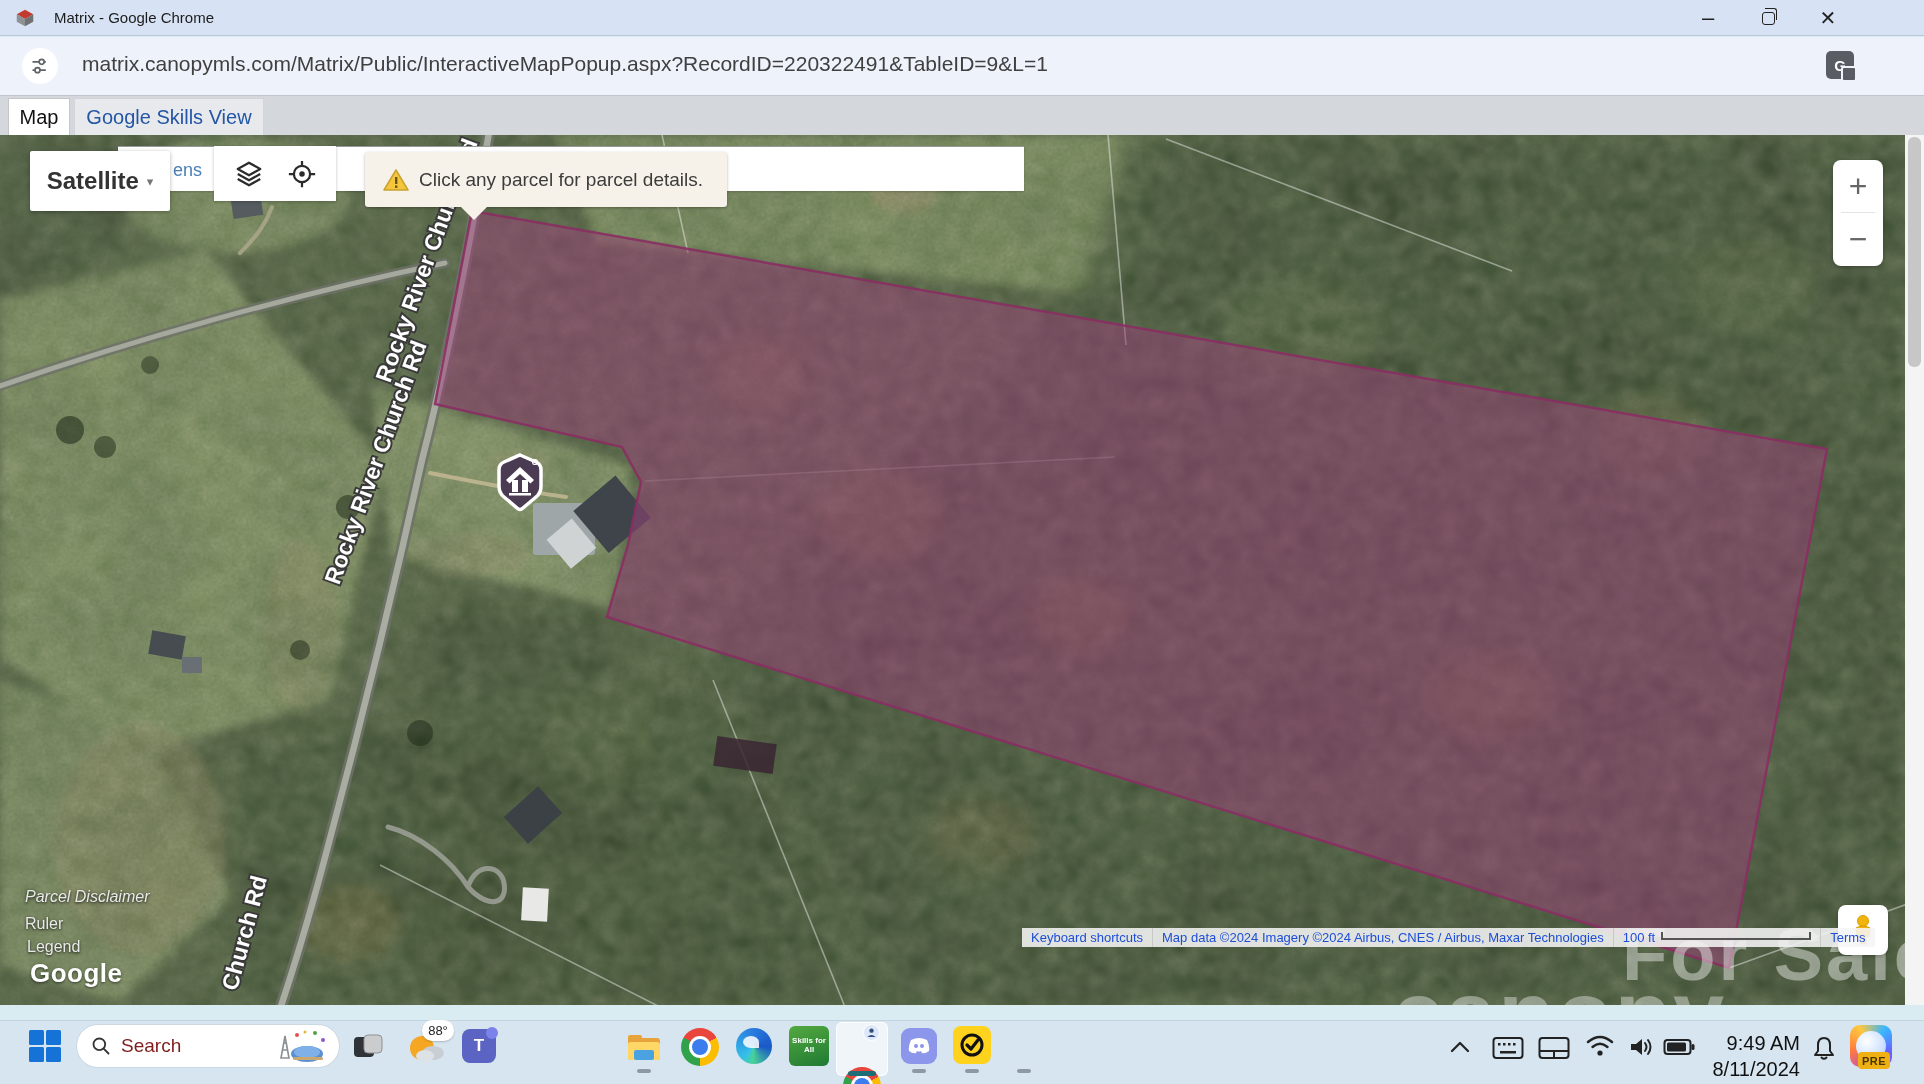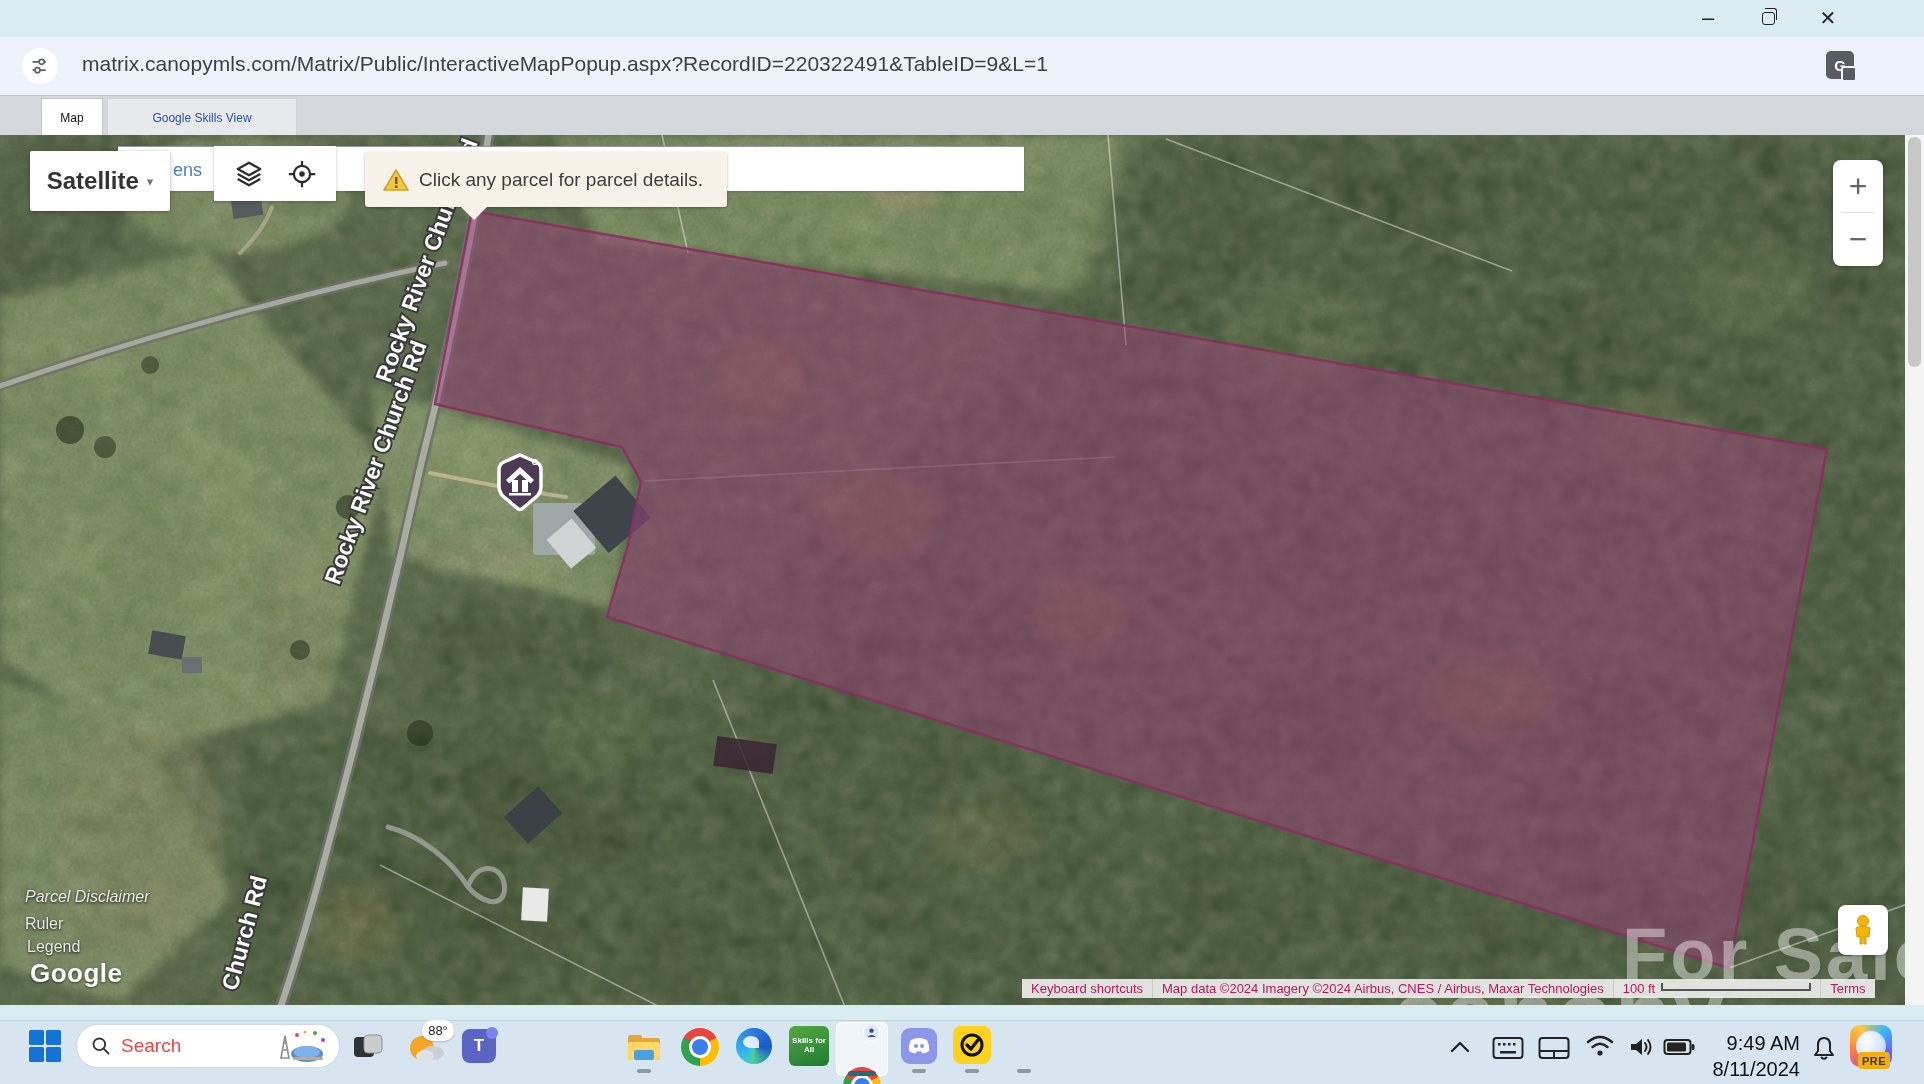--- a/index.html
+++ b/index.html
@@ -14,21 +14,21 @@
   #win-min{left:1686px;top:3px;font-size:22px;}
   #win-restore-box{width:13px;height:13px;border:1.6px solid #222;border-radius:3px;position:relative;background:transparent;}
   #win-restore-box:before{content:'';position:absolute;left:2px;top:-5px;width:11px;height:11px;border:1.6px solid #222;border-left:none;border-bottom:none;border-radius:0 3px 0 0;}
   #win-close{left:1806px;top:3px;font-size:20px;}
   #urlrow{left:0;top:37px;width:1924px;height:58px;background:#eef2fb;display:flex;align-items:center;}
   #tune-circle{left:22px;top:48px;width:36px;height:36px;background:#fff;border-radius:50%;display:flex;align-items:center;justify-content:center;}
   #url-text{left:82px;top:52px;font-size:21px;color:#404040;white-space:nowrap;}
   #translate-ic{left:1826px;top:51px;width:28px;height:28px;background:#595d63;border-radius:5px;color:#fff;font-size:15px;font-weight:700;display:flex;align-items:center;justify-content:center;}
   #translate-ic:after{content:'';position:absolute;right:-3px;bottom:-3px;width:12px;height:12px;background:#595d63;border:2px solid #eef2fb;border-radius:3px;}
   #tabstrip{left:0;top:95px;width:1924px;height:40px;background:#d4d7dc;border-top:1px solid #c2c5cb;}
-  .tab{position:absolute;top:2px;height:38px;display:flex;align-items:center;justify-content:center;font-size:12px;margin-left:33px;}
+  .tab{position:absolute;top:2px;height:38px;display:flex;align-items:center;justify-content:center;font-size:20px;}
   #tab-map{left:8px;width:62px;background:#fff;border:1px solid #c6c6c6;border-bottom:none;color:#111;}
   #tab-gsv{left:74px;width:190px;background:#e7e9ed;border:1px solid #d2d4d8;border-bottom:none;color:#2456a4;}
 
   
   #maparea{left:0;top:135px;width:1905px;height:870px;overflow:hidden;background:#4b573c;}
   #scrollbar{left:1905px;top:135px;width:19px;height:870px;background:#f4f4f4;}
   #scrollthumb{left:1908px;top:137px;width:13px;height:230px;background:#c7c7c7;border-radius:6px;}
   #ctrl-strip{left:118px;top:146px;width:906px;height:45px;background:#fff;border-top:1px solid #999;box-shadow:0 1px 2px rgba(0,0,0,.2);}
   #ens-link{left:173px;top:160px;font-size:18px;color:#4b7fb5;}
   #icons-panel{left:214px;top:146px;width:122px;height:55px;background:#fff;box-shadow:0 1px 3px rgba(0,0,0,.25);display:flex;align-items:center;justify-content:space-around;padding:0 8px;}
@@ -40,33 +40,33 @@
   #notice-text{font-size:19px;color:#3c3c3c;}
   #zoomctl{left:1833px;top:160px;width:50px;height:106px;background:#fff;border-radius:8px;box-shadow:0 1px 4px rgba(0,0,0,.3);display:flex;flex-direction:column;align-items:center;}
   .zoombtn{width:50px;height:52px;display:flex;align-items:center;justify-content:center;font-size:32px;color:#666;}
   #zoomdiv{width:34px;height:1px;background:#e3e3e3;}
   #pegman-box{left:1838px;top:905px;width:50px;height:50px;background:#fff;border-radius:8px;box-shadow:0 1px 4px rgba(0,0,0,.3);display:flex;align-items:center;justify-content:center;}
   .maplink{color:#e9e9e9;font-size:16px;text-shadow:0 1px 3px rgba(0,0,0,.9);}
   #link-disclaimer{left:25px;top:888px;font-style:italic;}
   #link-ruler{left:25px;top:915px;}
   #link-legend{left:27px;top:938px;}
   #google-logo{left:30px;top:958px;color:#fff;font-size:26px;font-weight:700;letter-spacing:.5px;text-shadow:0 1px 3px rgba(0,0,0,.6);}
-  #attrib{left:1022px;top:979px;height:19px;background:rgba(245,245,245,.88);display:flex;align-items:center;font-size:13px;color:#be185d;}
+  #attrib{left:1022px;top:928px;height:19px;background:rgba(245,245,245,.88);display:flex;align-items:center;font-size:13px;color:#1d4ed8;}
   .attrib-seg{padding:0 9px;white-space:nowrap;border-left:1px solid #c9c9c9;height:19px;display:flex;align-items:center;gap:6px;}
   .attrib-seg:first-child{border-left:none;}
   #scalebar{width:150px;height:8px;border-left:2px solid #555;border-right:2px solid #555;border-bottom:2px solid #555;margin-top:-4px;}
   #wm-canopy{left:1392px;top:962px;font-size:92px;font-weight:700;color:rgba(255,255,255,.38);letter-spacing:2px;}
   #wm-mls{left:1400px;top:1046px;font-size:26px;font-weight:700;color:rgba(255,255,255,.32);letter-spacing:6px;}
 
   
   #gapstrip{left:0;top:1005px;width:1924px;height:15px;background:#d8ecf2;}
   #taskbar{left:0;top:1020px;width:1924px;height:64px;background:#d6e5ef;border-top:1px solid #c3d4e0;}
   .tb-dash{position:absolute;width:14px;height:4px;border-radius:2px;background:#8d9aa3;}
   #search-pill{left:76px;top:1024px;width:264px;height:44px;background:#fff;border:1px solid #ccd8e2;border-radius:22px;display:flex;align-items:center;}
-  #search-text{font-size:19px;color:#ef4444;margin-left:10px;flex:1;}
+  #search-text{font-size:19px;color:#7f1d1d;margin-left:10px;flex:1;}
   #active-tile{left:836px;top:1022px;width:52px;height:54px;background:rgba(255,255,255,.6);border:1px solid rgba(255,255,255,.9);border-radius:6px;}
   #active-pill{left:848px;top:1071px;width:28px;height:5px;border-radius:3px;background:#1e6e78;}
   .chrome-ic{position:relative;width:38px;height:38px;border-radius:50%;background:conic-gradient(from -60deg,#e8453c 0 120deg,#fcbd00 0 240deg,#30a24c 0 360deg);}
   .chrome-ic:before{content:'';position:absolute;inset:21%;background:#fff;border-radius:50%;}
   .chrome-ic:after{content:'';position:absolute;inset:29%;background:#3b7ded;border-radius:50%;}
   #profile-badge{left:863px;top:1024px;width:17px;height:17px;background:#dce7f9;border-radius:50%;border:1px solid #fff;display:flex;align-items:center;justify-content:center;}
   #teams-ic{left:462px;top:1029px;width:34px;height:34px;background:#5b64c2;border-radius:8px;color:#fff;font-weight:700;font-size:17px;display:flex;align-items:center;justify-content:center;}
   #teams-ic:after{content:'';position:absolute;right:-2px;top:-2px;width:12px;height:12px;border-radius:50%;background:#7b83eb;}
   #skills-ic{left:789px;top:1026px;width:40px;height:40px;border-radius:6px;background:linear-gradient(160deg,#53a93f,#1f7a33);color:#fff;display:flex;align-items:center;justify-content:center;text-align:center;font-size:8px;font-weight:700;line-height:1.1;}
   #discord-ic{left:901px;top:1028px;width:36px;height:36px;background:#8c96ea;border-radius:9px;display:flex;align-items:center;justify-content:center;}
@@ -77,20 +77,28 @@
   #copilot-ic{left:1850px;top:1025px;width:42px;height:42px;border-radius:10px;background:conic-gradient(from 40deg,#38b6ff,#6a5cff,#b44ae0,#ff7a3d,#ffc83d,#38b6ff);}
   #copilot-ic:before{content:'';position:absolute;inset:6px;border-radius:50%;background:radial-gradient(circle at 35% 35%,#fff,#cfe3ff 60%,#9db9ff);}
   #pre-badge{left:1858px;top:1052px;width:32px;height:17px;background:#eeb012;border-radius:4px;color:#4a3600;font-size:11px;font-weight:700;display:flex;align-items:center;justify-content:center;letter-spacing:.5px;}
   svg text{font-family:"Liberation Sans",sans-serif;}
 </style>
 </head>
 <body>
 
 <div id="page">
 
+  <div class="abs" id="titlebar">
+    <svg class="abs" style="left:14px;top:7px" width="22" height="22" viewBox="0 0 24 24">
+      <path d="M3,8 L12,3 L21,8 L12,13 Z" fill="#c23b2e"></path>
+      <path d="M3,8 L3,16 L12,21 L12,13 Z" fill="#8f9194"></path>
+      <path d="M21,8 L21,16 L12,21 L12,13 Z" fill="#6f7173"></path>
+    </svg>
+    <span class="abs" id="title-text" style="left:44px;top:9px">Matrix - Google Chrome</span>
+  </div>
   <div class="abs winbtn" id="win-min">–</div>
   <div class="abs winbtn" style="left:1746px;top:3px">
       <span id="win-restore-box"></span>
     </div>
   <div class="abs winbtn" id="win-close">✕</div>
 
   <div class="abs" id="urlrow"></div>
   <div class="abs" id="tune-circle">
     <svg width="20" height="20" viewBox="0 0 24 24">
       <g stroke="#5f6368" stroke-width="2" fill="none">

